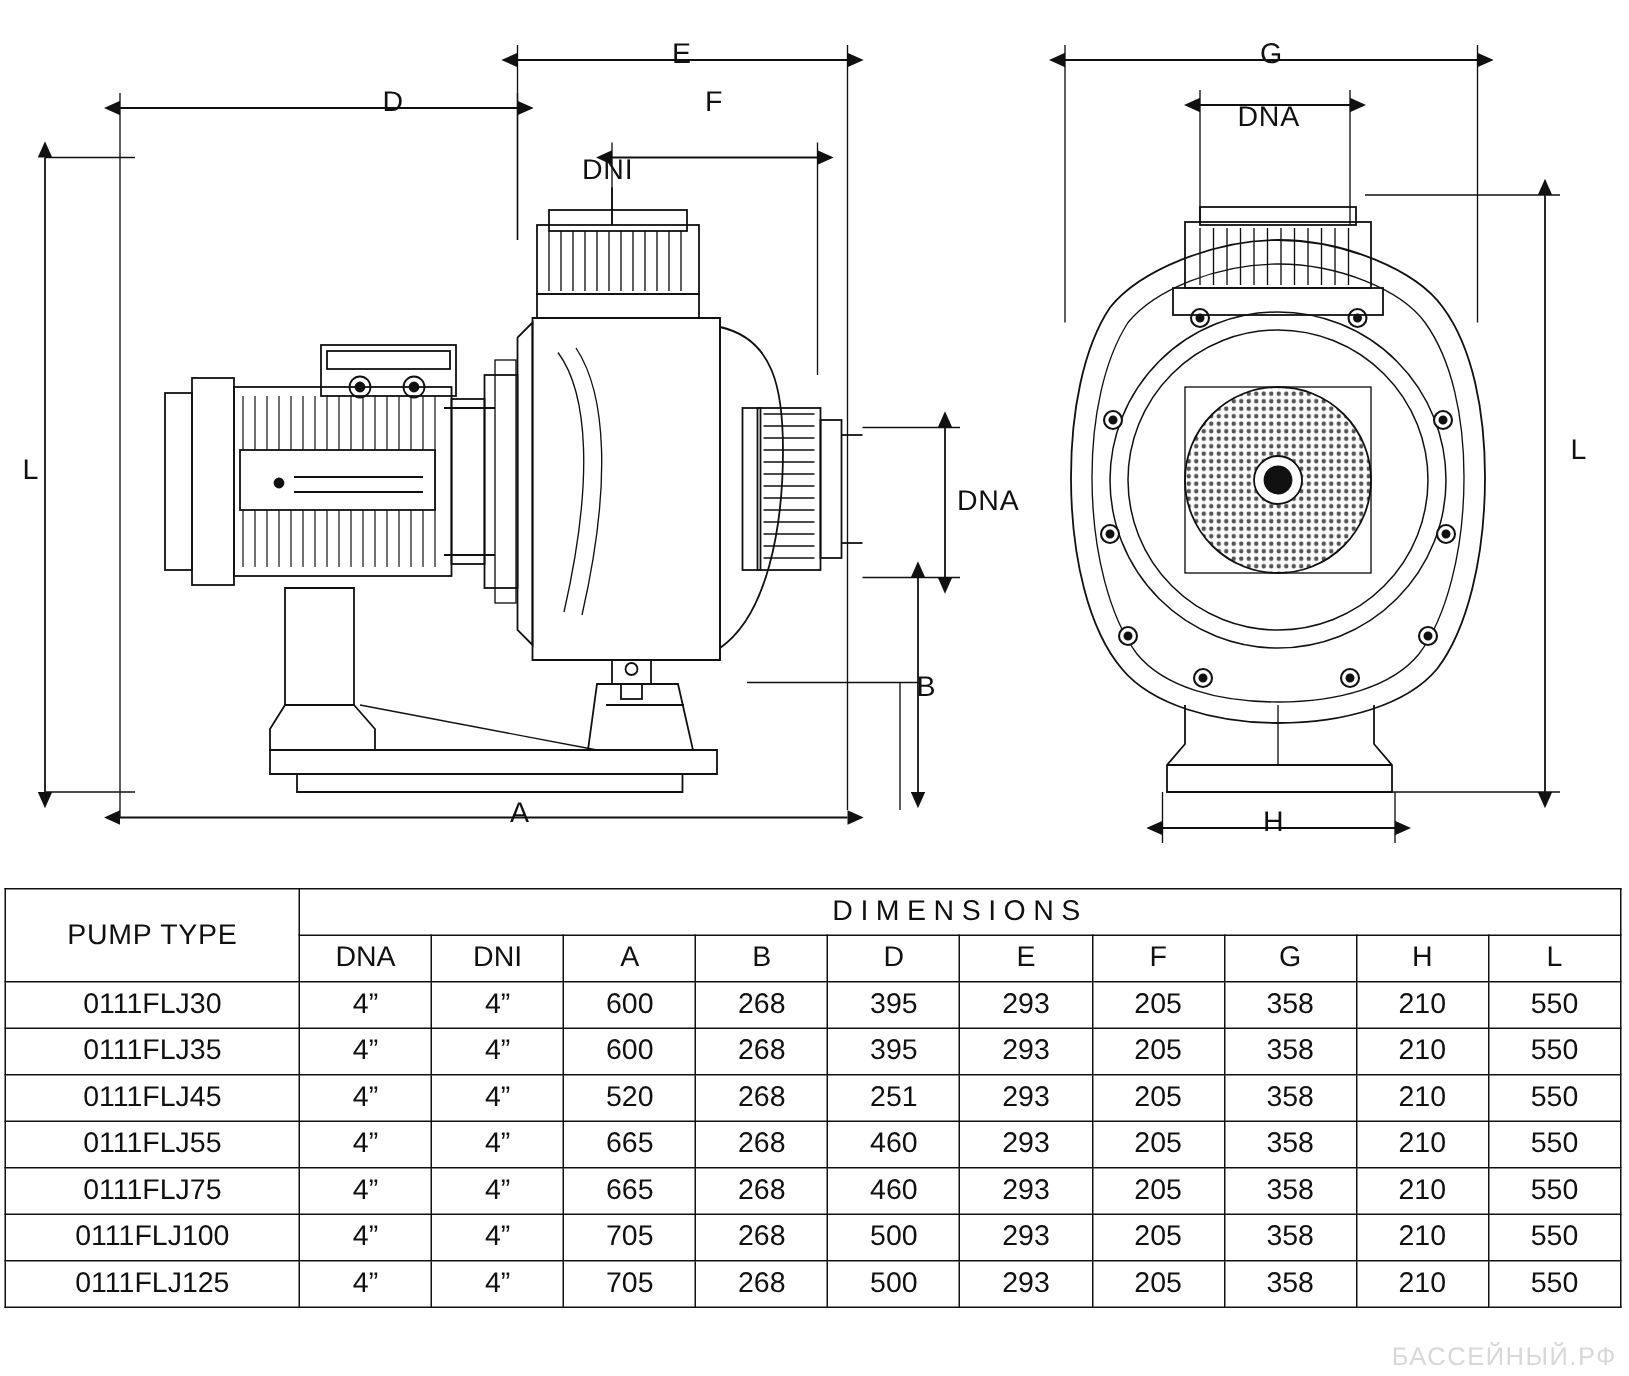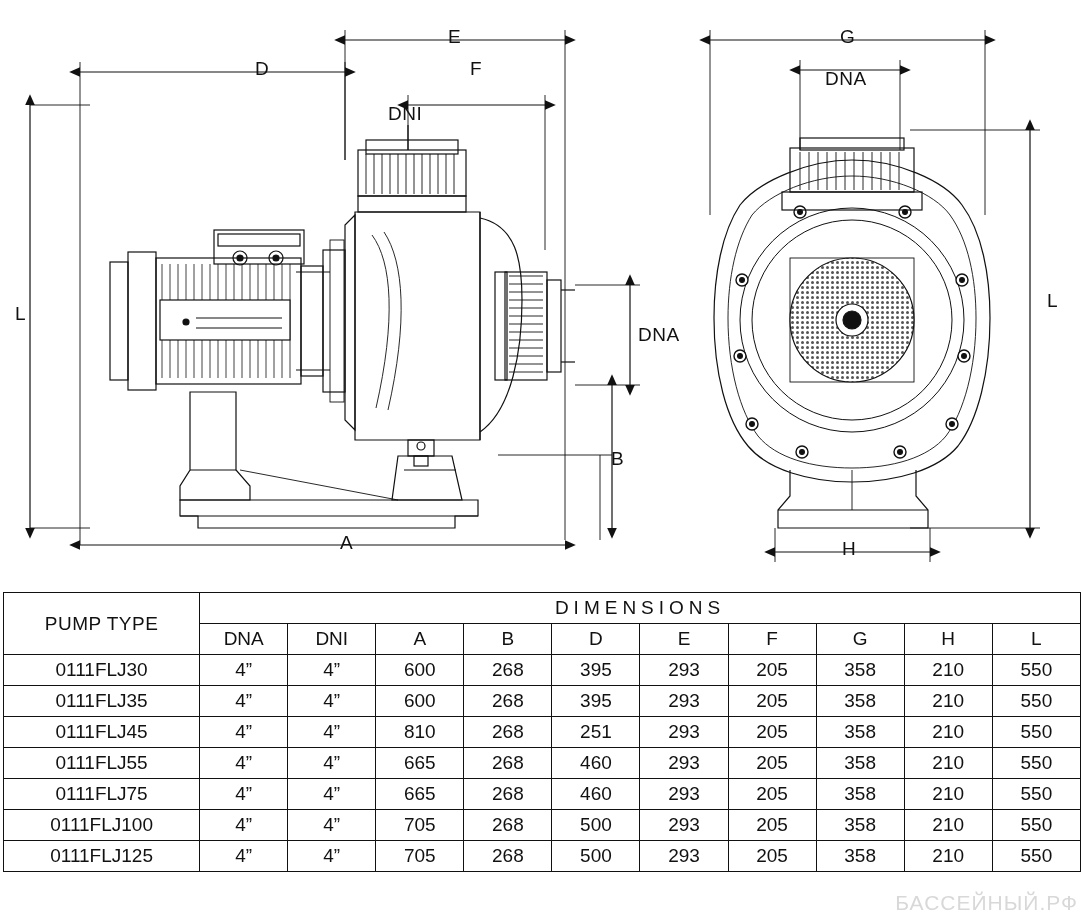--- a/index.html
+++ b/index.html
@@ -86,21 +86,21 @@
   tbody tr td {
     height: 31px;
   }
 
   
   .watermark {
     position: absolute;
     right: 8px;
     bottom: 2px;
     font-family: "Liberation Sans", sans-serif;
-    font-size: 21px;
+    font-size: 17px;
     color: #d8d8d8;
     letter-spacing: 1px;
     pointer-events: none;
   }
 </style>
 </head>
 <body>
 
 <div class="page">
 
@@ -398,21 +398,21 @@
           <td>293</td>
           <td>205</td>
           <td>358</td>
           <td>210</td>
           <td>550</td>
         </tr>
         <tr>
           <td class="model">0111FLJ45</td>
           <td>4”</td>
           <td>4”</td>
-          <td>810</td>
+          <td>520</td>
           <td>268</td>
           <td>251</td>
           <td>293</td>
           <td>205</td>
           <td>358</td>
           <td>210</td>
           <td>550</td>
         </tr>
         <tr>
           <td class="model">0111FLJ55</td>

